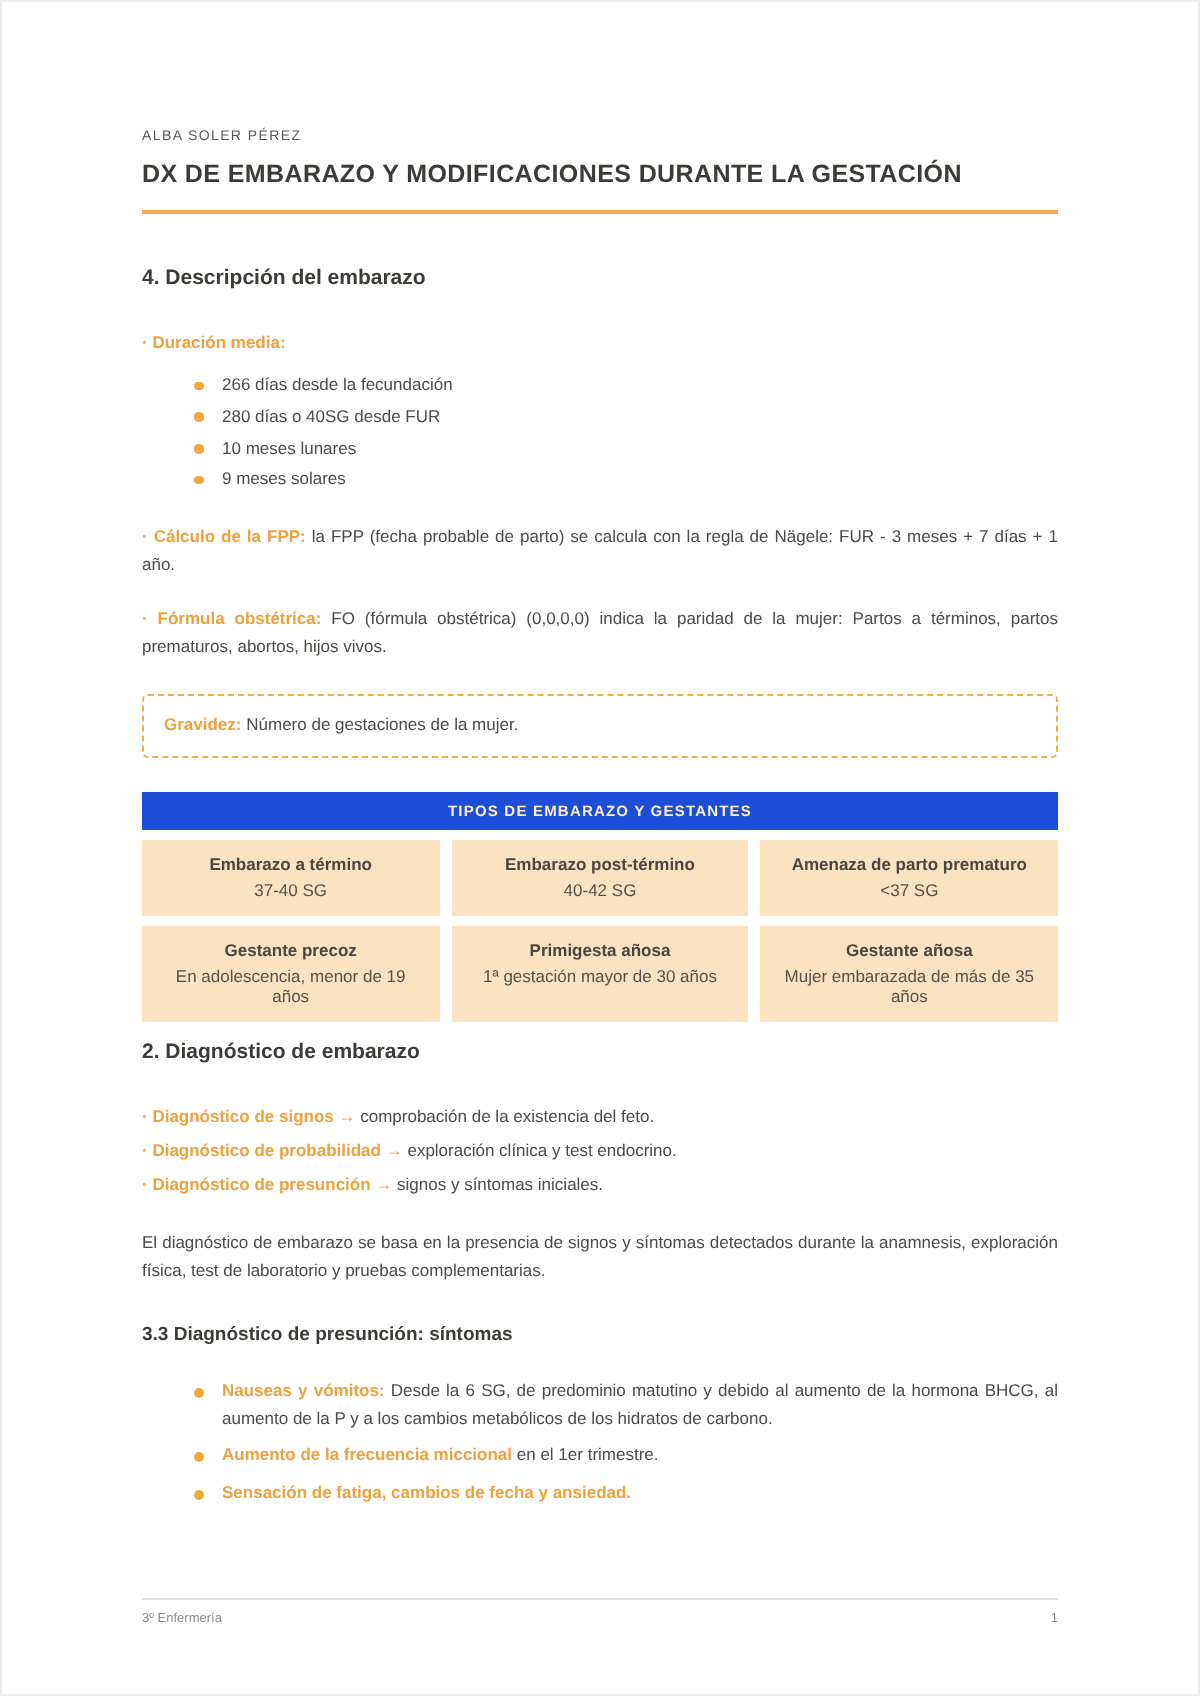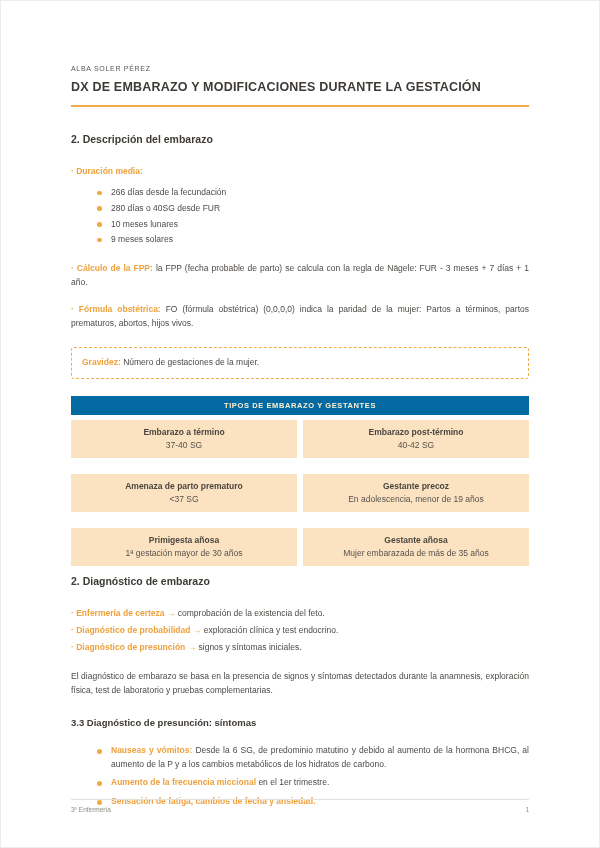--- a/index.html
+++ b/index.html
@@ -52,27 +52,27 @@
 
   .dashed-box {
     margin-top: 17px;
     border: 1px dashed #f2ab4a; border-radius: 3px;
     padding: 9px 10px; text-align: left;
     font-size: 8.5px; line-height: 1.4;
   }
 
   .types-table { margin-top: 17px; }
   .table-header {
-    background: #0369a1; color: #fdf0d5;
+    background: #1d4ed8; color: #fdf0d5;
     text-align: center; font-size: 7.5px; font-weight: bold;
     letter-spacing: 0.6px; padding: 5px 0;
   }
   .table-grid {
-    display: grid; grid-template-columns: 1fr 1fr;
-    gap: 16px 6px; margin-top: 5px;
+    display: grid; grid-template-columns: 1fr 1fr 1fr;
+    gap: 5px 6px; margin-top: 5px;
   }
   .cell { background: #fbe3c2; text-align: center; padding: 7px 8px 8px 8px; }
   .cell-title { font-size: 8.5px; font-weight: bold; color: #4a453f; margin-bottom: 3px; }
   .cell-sub { font-size: 8.5px; color: #56514b; text-align: center; }
 
   .section2 { margin-top: 9px; }
   .diag-line { font-size: 8.5px; line-height: 1.6; margin: 0 0 3px 0; }
   .diag-block { margin-top: 16px; }
 
   .symptom-list { list-style: none; margin: 0; padding: 0 0 0 26px; }
@@ -92,21 +92,21 @@
 </style>
 </head>
 <body>
 
 <div class="page">
 
   <div class="author">ALBA SOLER PÉREZ</div>
   <h1 class="doc-title">DX DE EMBARAZO Y MODIFICACIONES DURANTE LA GESTACIÓN</h1>
   <div class="rule"></div>
 
-  <h2 class="section-heading">2. Descripción del embarazo</h2>
+  <h2 class="section-heading">4. Descripción del embarazo</h2>
 
   <p class="txt" style="margin:0;">
     <span class="orange">· Duración media:</span>
   </p>
   <ul class="dot-list">
     <li><span class="bullet"></span><span>266 días desde la fecundación</span></li>
     <li><span class="bullet"></span><span>280 días o 40SG desde FUR</span></li>
     <li><span class="bullet"></span><span>10 meses lunares</span></li>
     <li><span class="bullet"></span><span>9 meses solares</span></li>
   </ul>
@@ -154,21 +154,21 @@
         <div class="cell-sub">Mujer embarazada de más de 35 años</div>
       </div>
     </div>
   </div>
 
   <div class="section2">
     <h2 class="section-heading">2. Diagnóstico de embarazo</h2>
 
     <div class="diag-block" style="margin-top:0;">
       <p class="diag-line">
-        <span class="orange">· Enfermería de certeza →</span>
+        <span class="orange">· Diagnóstico de signos →</span>
         <span>comprobación de la existencia del feto.</span>
       </p>
       <p class="diag-line">
         <span class="orange">· Diagnóstico de probabilidad →</span>
         <span>exploración clínica y test endocrino.</span>
       </p>
       <p class="diag-line">
         <span class="orange">· Diagnóstico de presunción →</span>
         <span>signos y síntomas iniciales.</span>
       </p>

